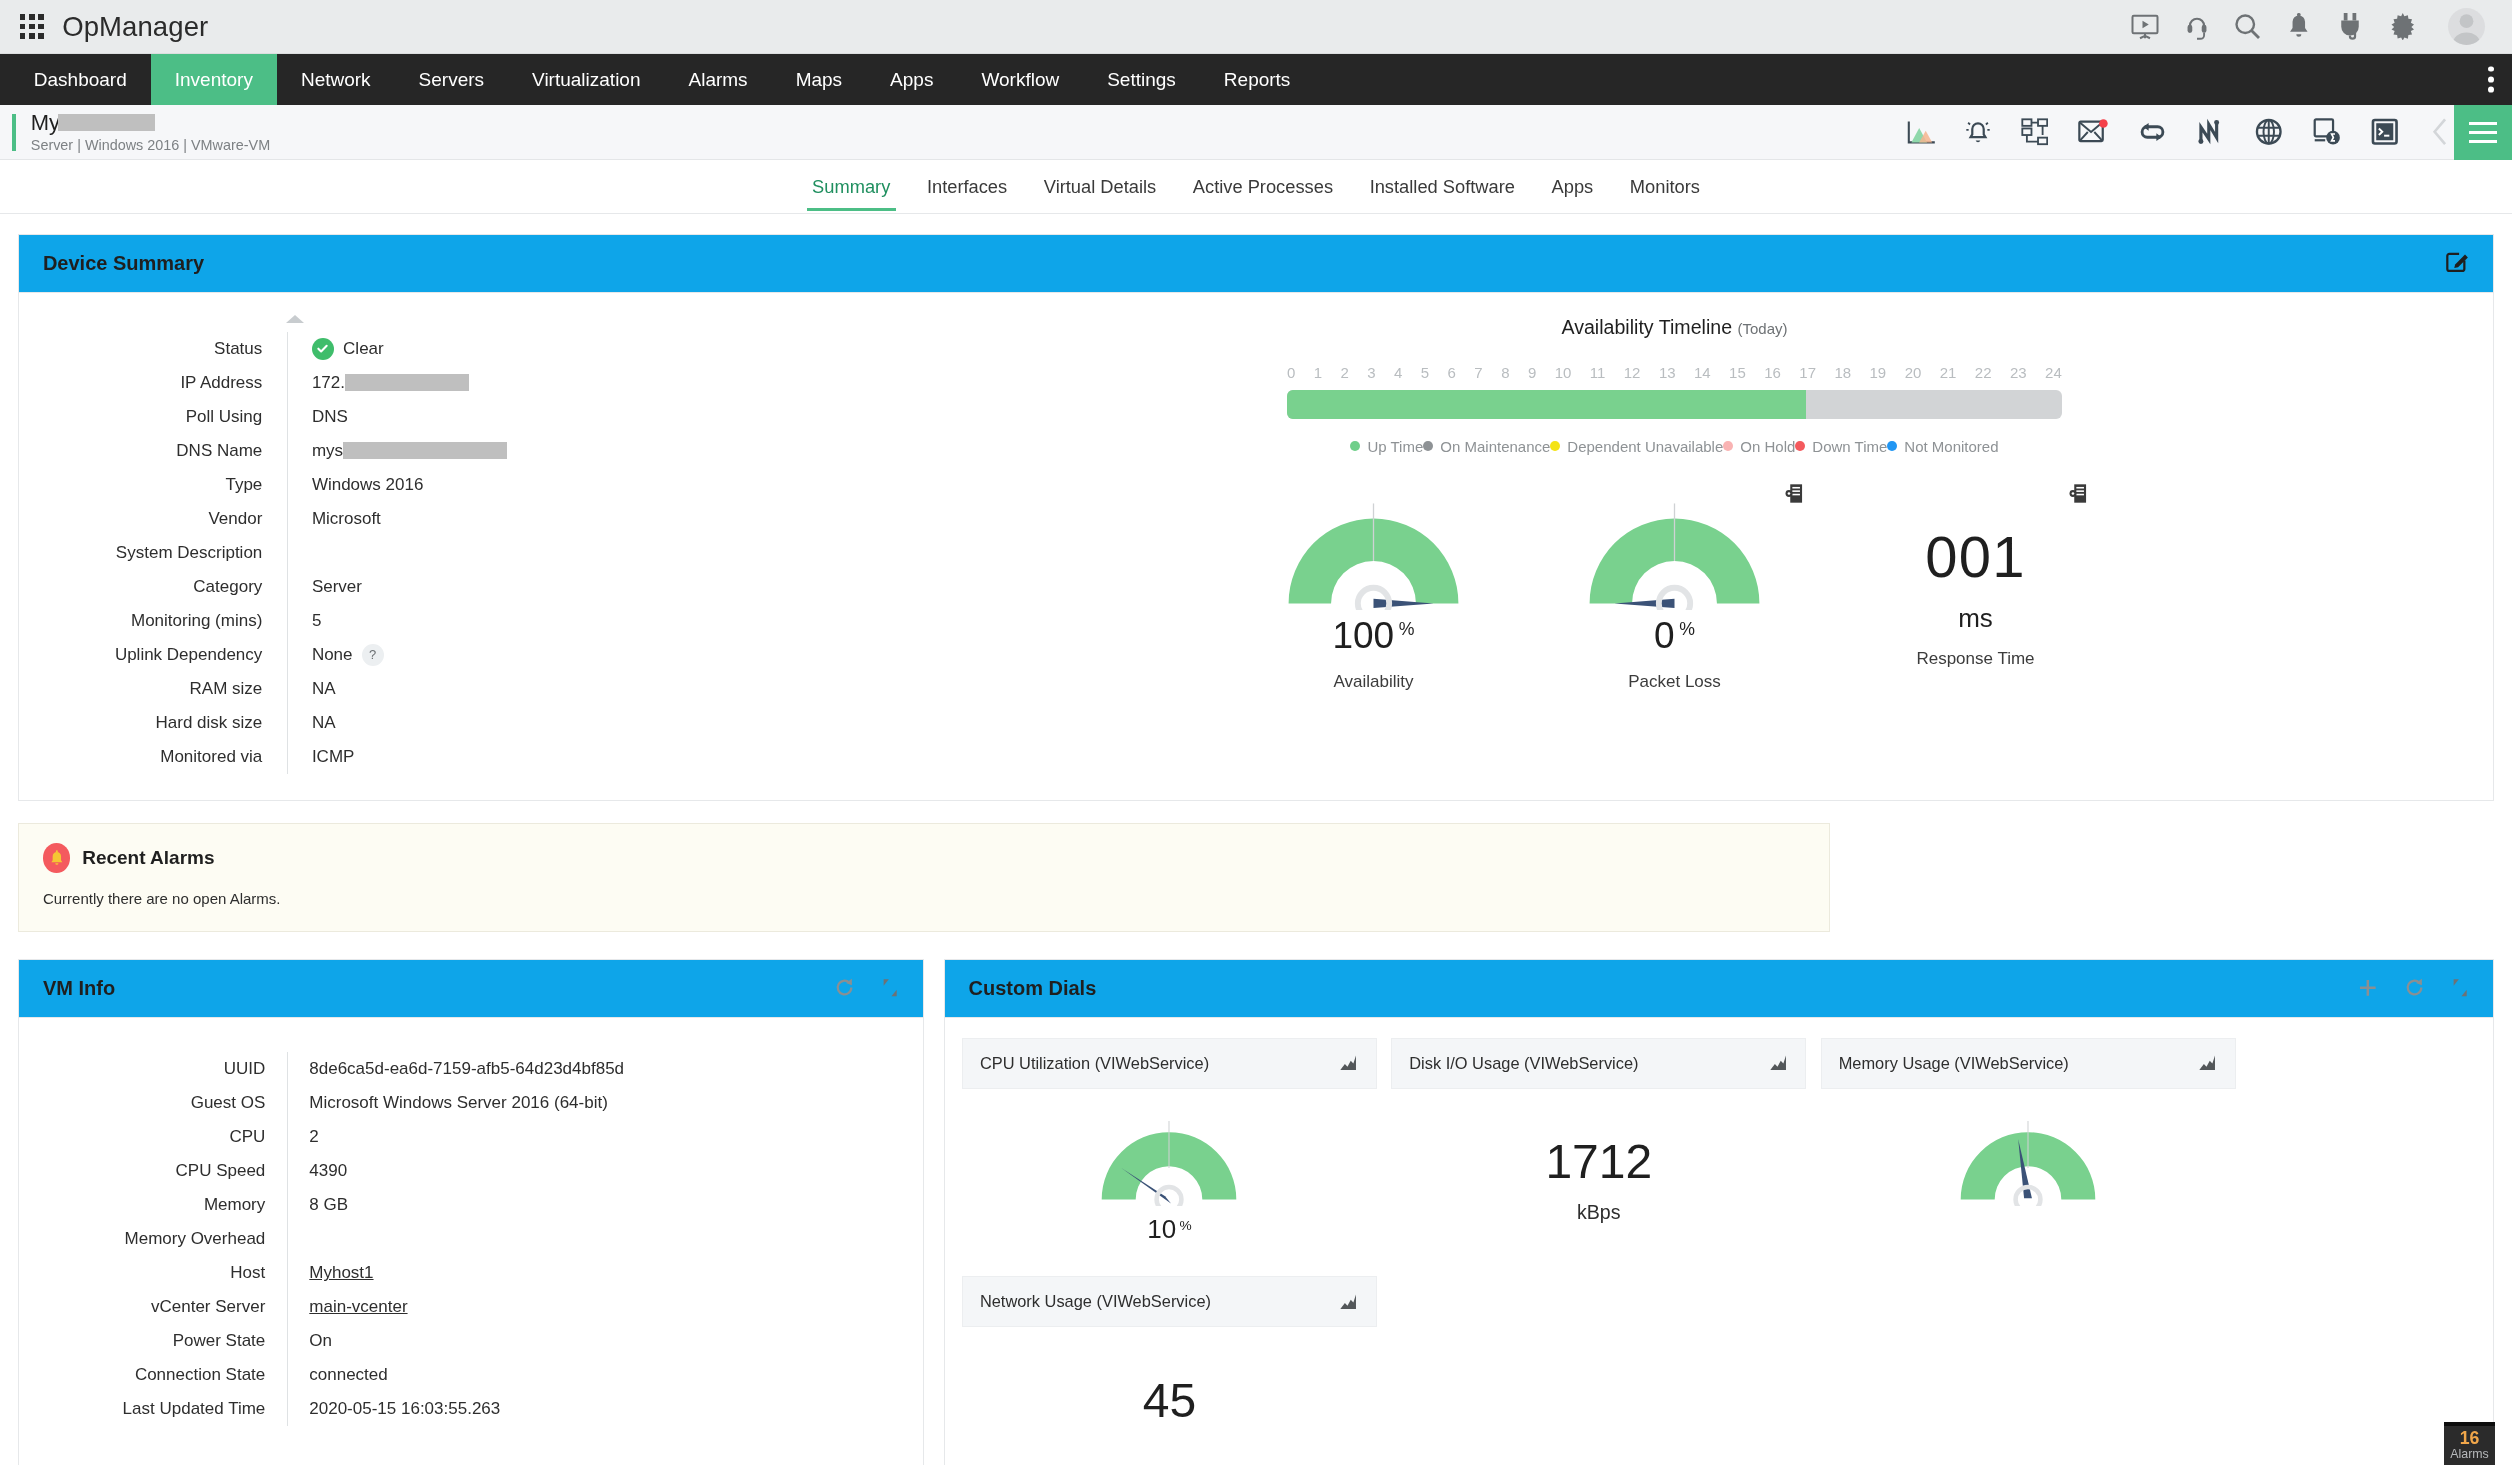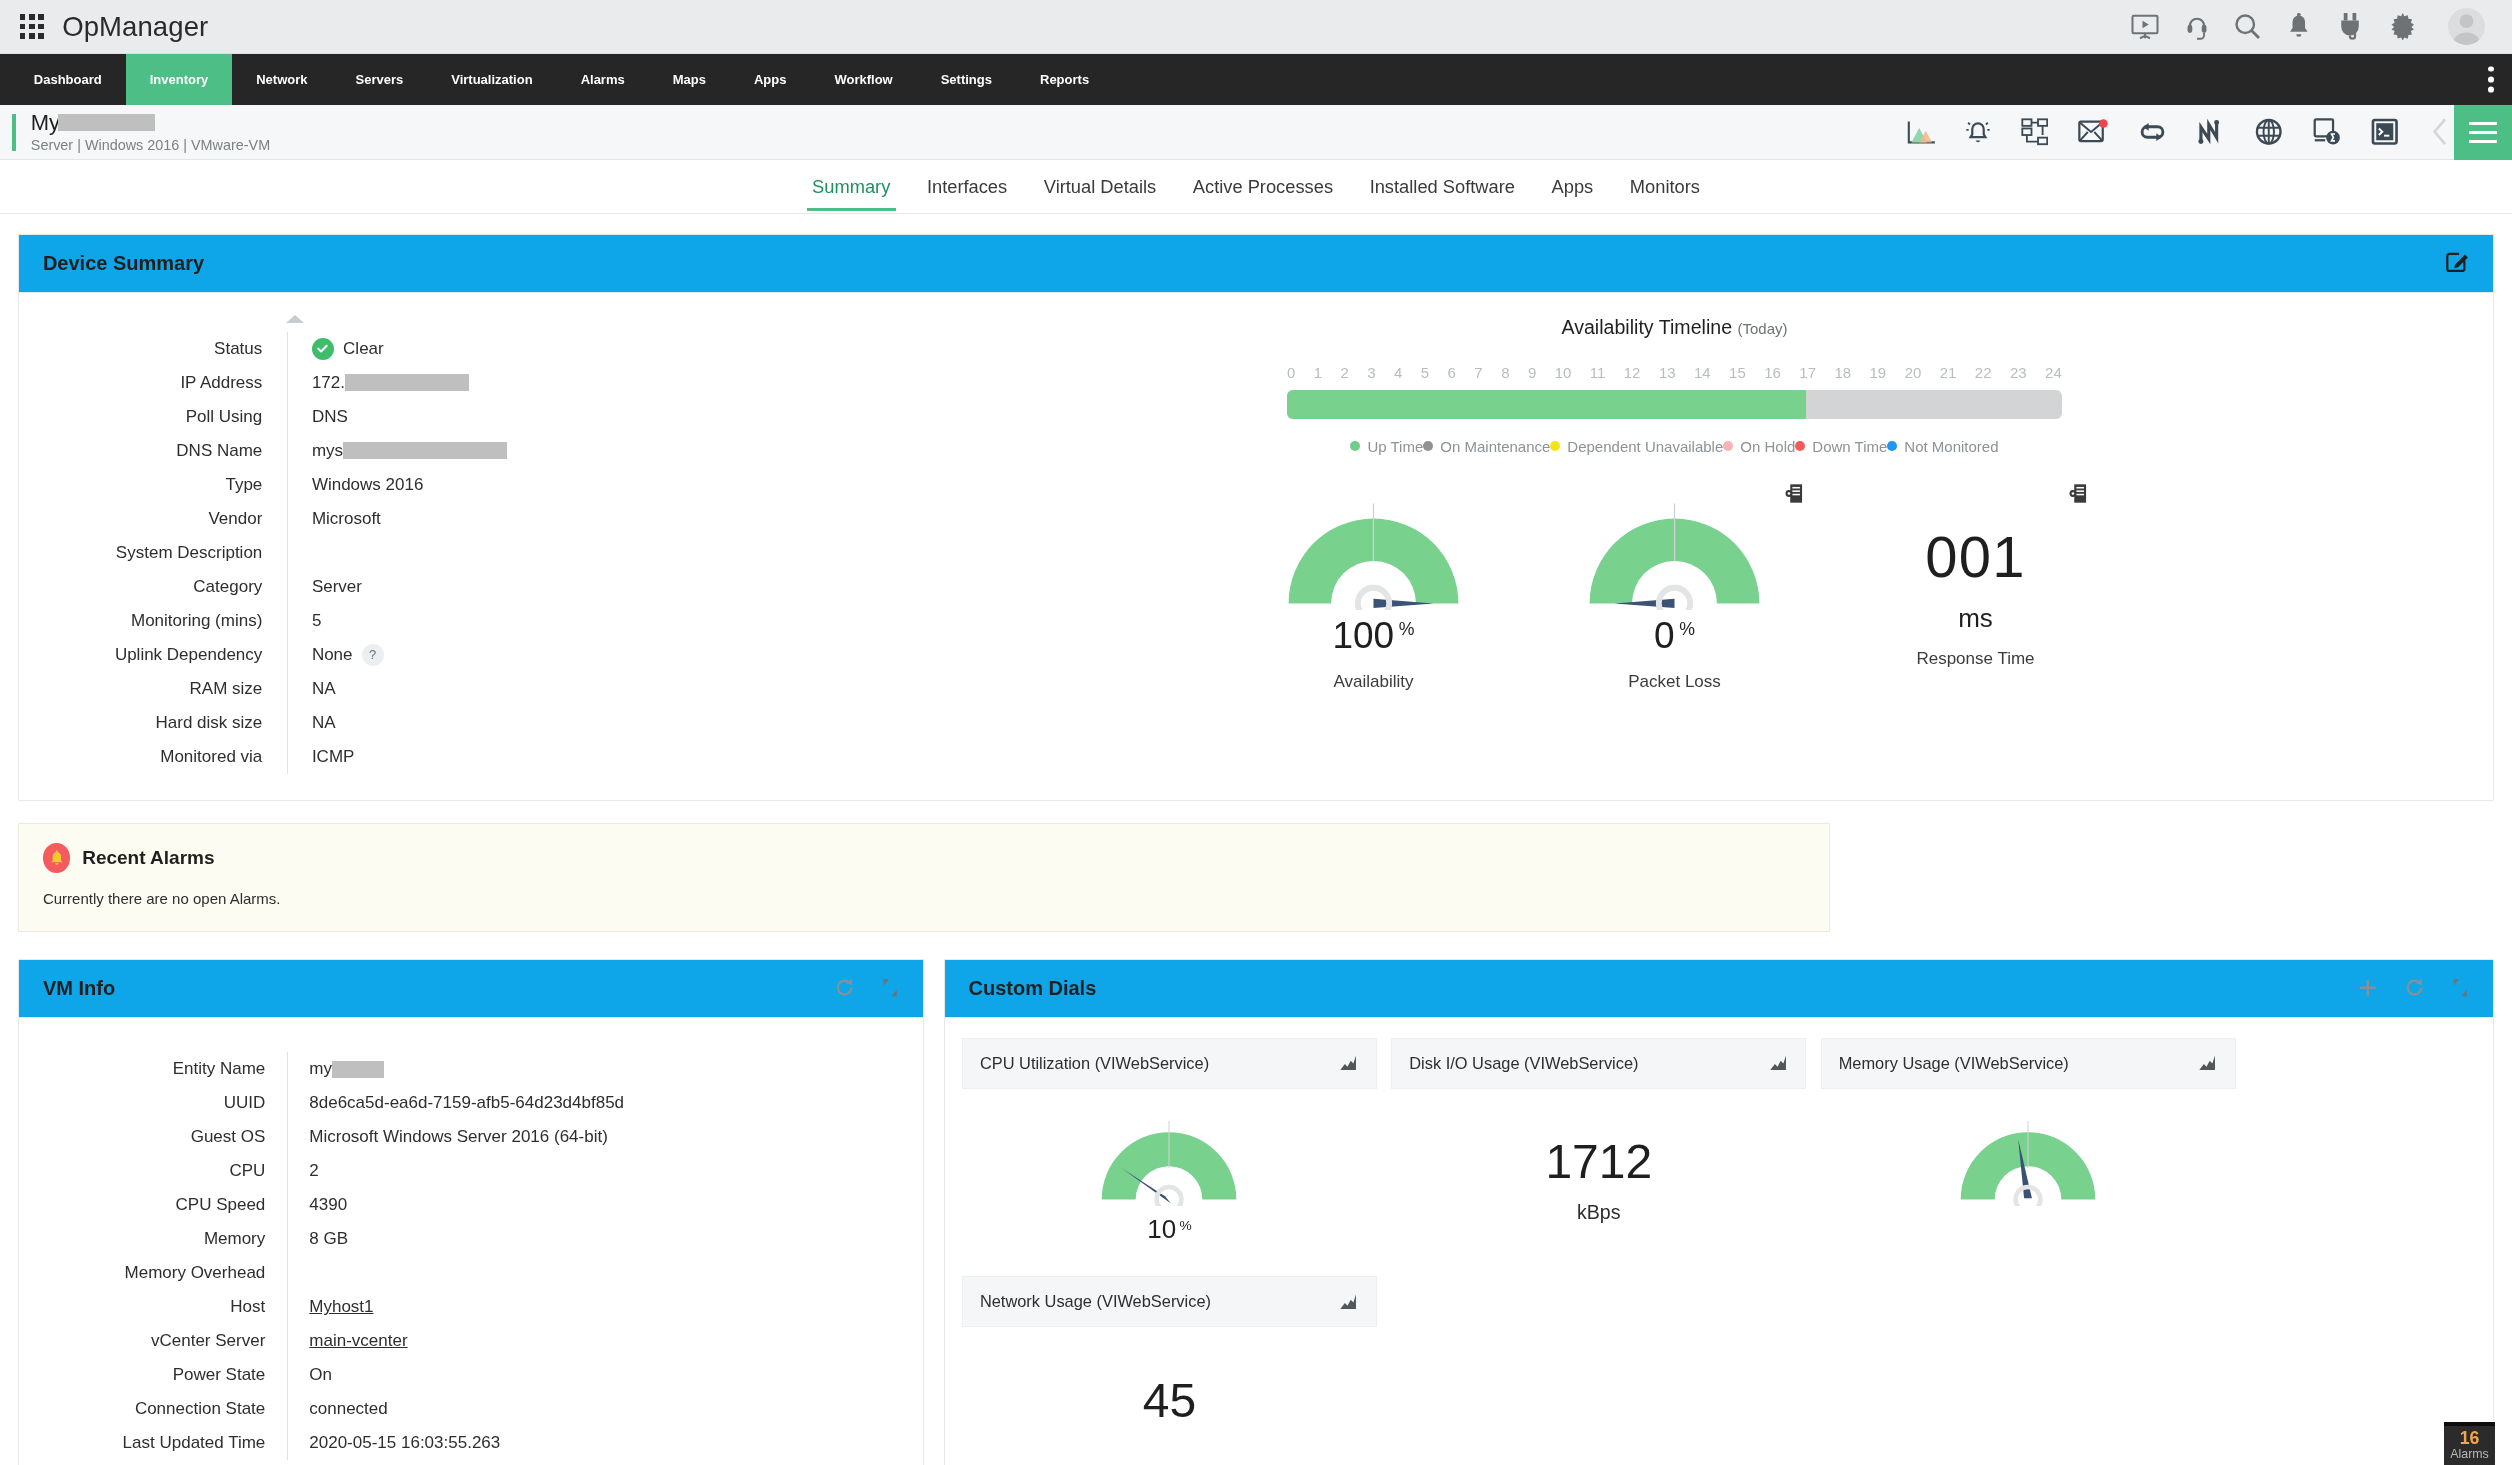--- a/index.html
+++ b/index.html
@@ -30,24 +30,23 @@
   }
 
   
   .mainnav {
     height: 51px; background: #262626;
     display: flex; align-items: stretch;
     padding-left: 9.8px;
     position: relative;
   }
   .mainnav a {
-    color: #ffffff; font-size: 13px; text-decoration: none;
+    color: #ffffff; font-size: 19px; text-decoration: none;
     display: flex; align-items: center; padding: 8px 24px;
     white-space: nowrap;
-    font-weight: bold;
   }
   .mainnav a.active { background: #4cbe86; }
   .kebab {
     position: absolute; right: 18.3px; top: 50%; transform: translateY(-50%);
     display: flex; flex-direction: column; gap: 4.6px;
   }
   .kebab i { width: 5.9px; height: 5.9px; border-radius: 50%; background: #ffffff; display: block; }
 
   
   .devheader {
@@ -670,27 +669,20 @@
           <span>
             <svg width="18.3" height="19.6" viewBox="0 0 14 15">
                 <path d="M2 1h4L2 6z" fill="#6e7275"></path>
                 <path d="M12 14H8l4-5z" fill="#6e7275"></path>
               </svg>
           </span>
         </div>
       </div>
       <div class="vm-body">
 
-        <div class="vm-row">
-          <div class="vm-label">Entity Name</div>
-          <div class="vm-value">
-            <span>my</span>
-            <span class="redact" style="width:52px;"></span>
-          </div>
-        </div>
 
         <div class="vm-row">
           <div class="vm-label">UUID</div>
           <div class="vm-value">8de6ca5d-ea6d-7159-afb5-64d23d4bf85d</div>
         </div>
 
         <div class="vm-row">
           <div class="vm-label">Guest OS</div>
           <div class="vm-value">Microsoft Windows Server 2016 (64-bit)</div>
         </div>

